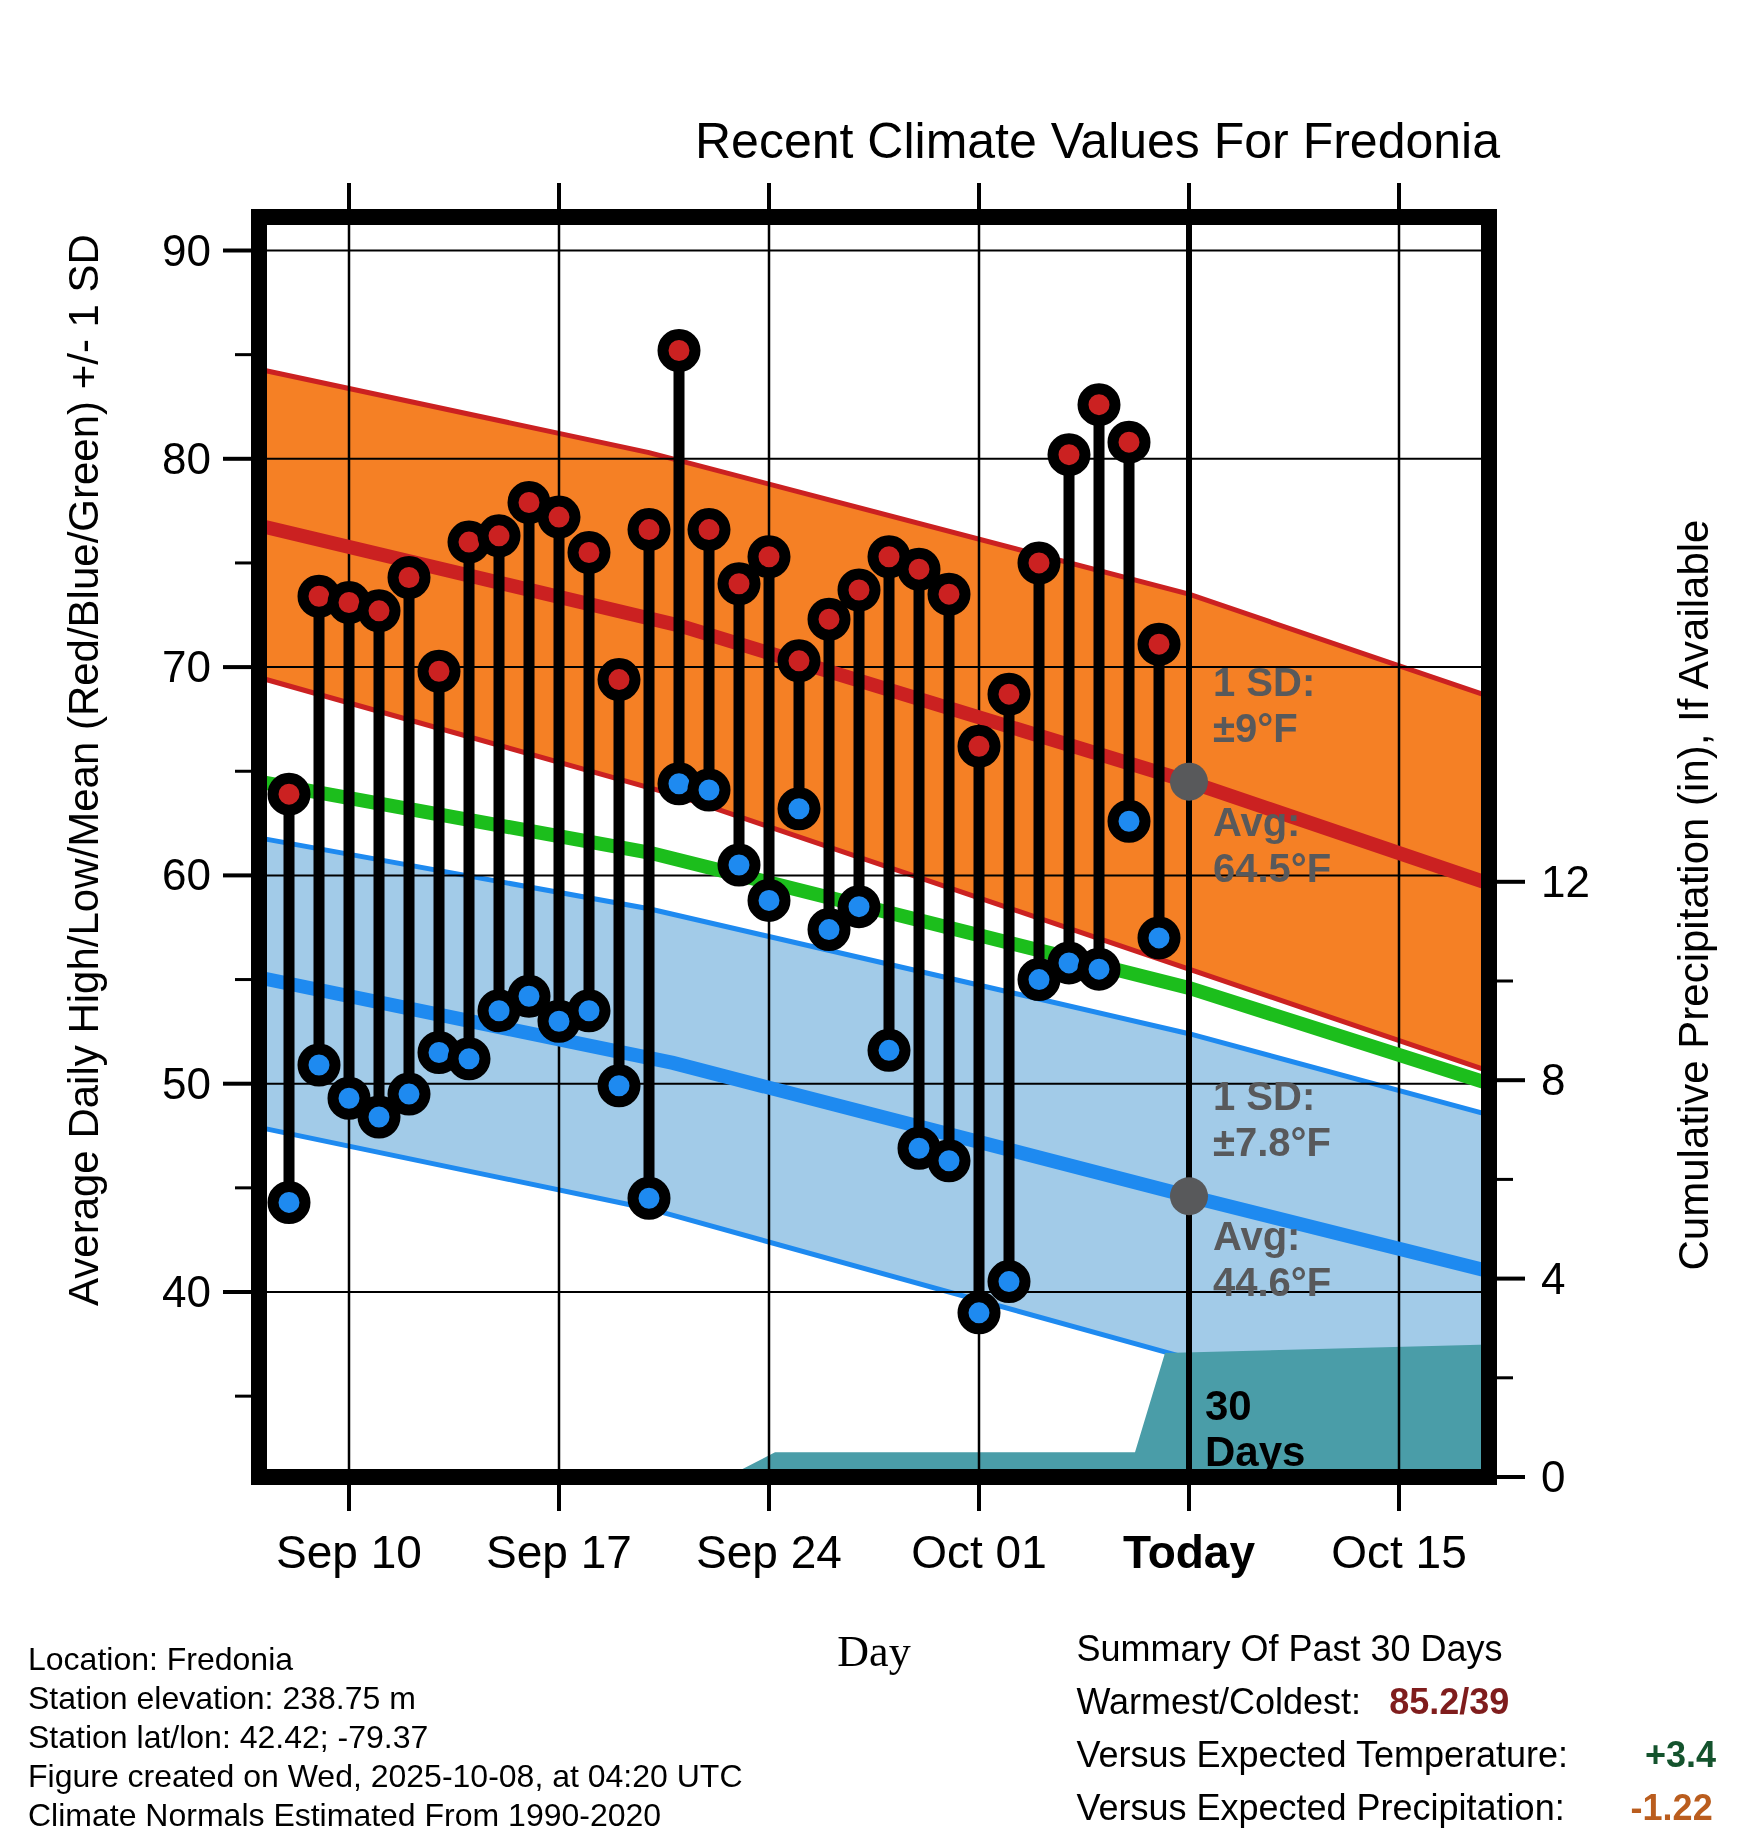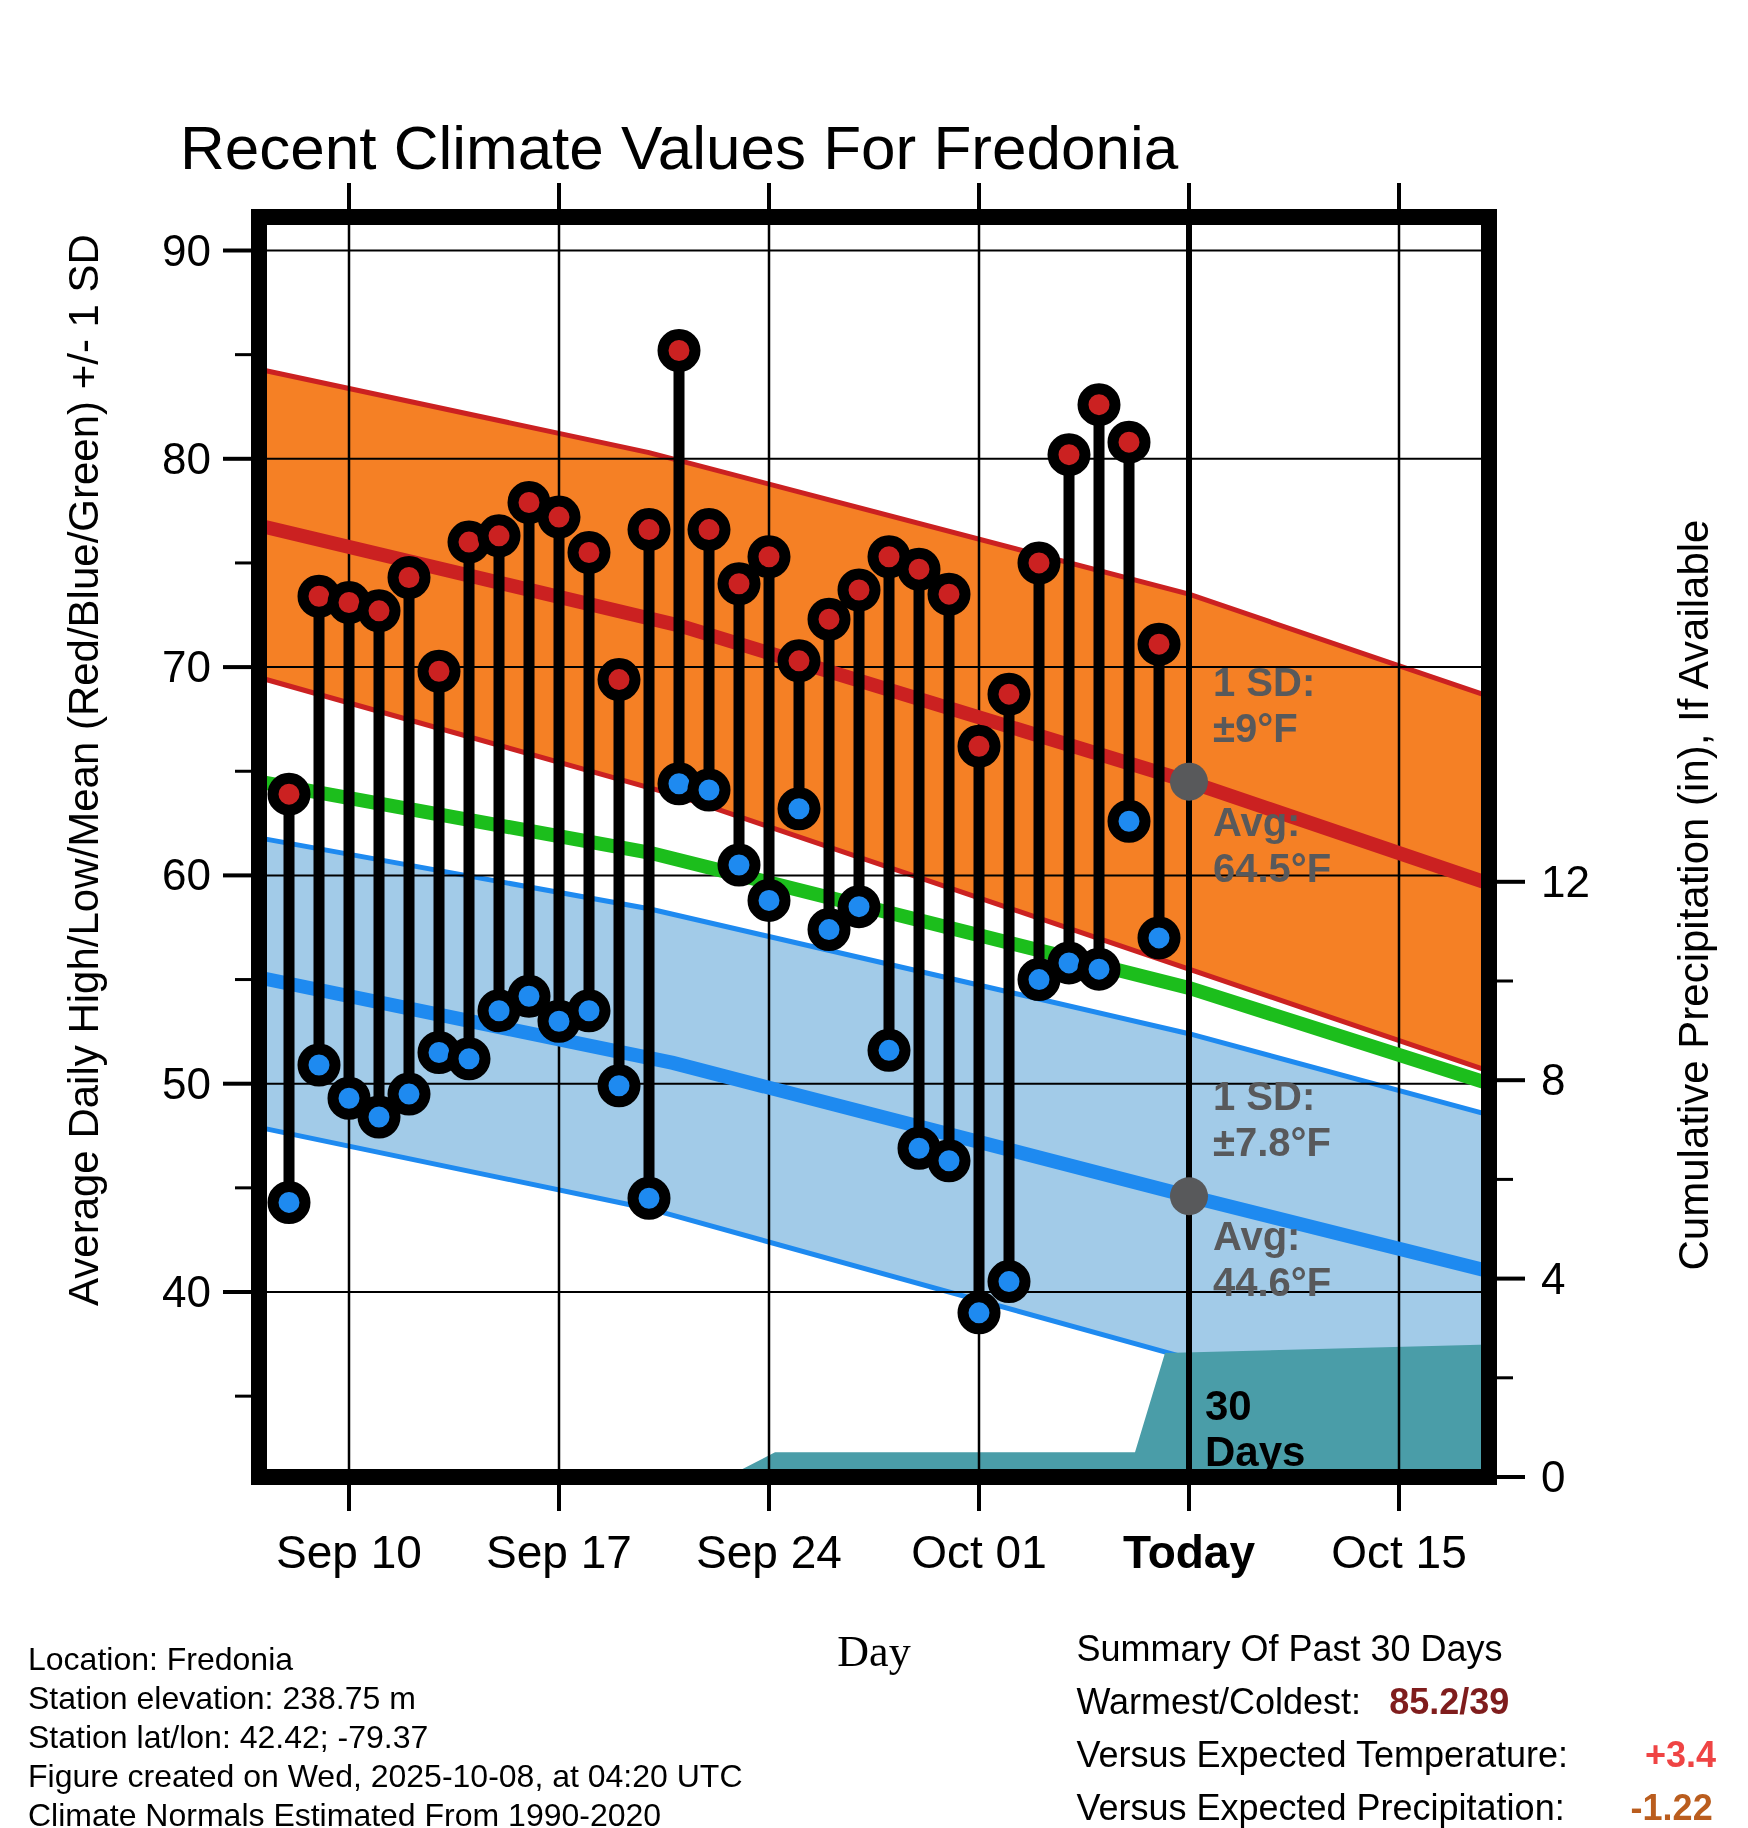--- a/index.html
+++ b/index.html
@@ -1,20 +1,20 @@
 <!DOCTYPE html>
 <html><head>
 <meta charset="utf-8">
 <style>
   html,body{margin:0;padding:0;background:#fff;}
   #canvas{position:relative;width:1748px;height:1828px;background:#fff;overflow:hidden;
           font-family:"Liberation Sans", sans-serif;color:#000;}
   #chart-svg{position:absolute;left:0;top:0;}
   .overlay{position:absolute;}
-  #title{left:180px;top:112px;width:1320px;text-align:left;font-size:62px;}
+  #title{left:180px;top:112px;width:1320px;text-align:right;font-size:50px;}
   #ylabel-left{left:84px;top:770px;transform:translate(-50%,-50%) rotate(-90deg);
                white-space:nowrap;font-size:42px;}
   #ylabel-right{left:1694px;top:895px;transform:translate(-50%,-50%) rotate(-90deg);
                 white-space:nowrap;font-size:42px;}
   #xlabel{left:259px;top:1626px;width:1230px;text-align:center;font-size:44px;font-family:Liberation Serif, serif;}
   #info-block{left:28px;top:1624px;font-size:32px;line-height:39px;margin-top:16px;}
   #summary-block{right:32px;top:1622px;font-size:36px;line-height:53px;text-align:right;}
   .sum-row{display:flex;justify-content:flex-start;gap:28px;white-space:nowrap;}
   .sum-value{font-weight:bold;min-width:120px;text-align:right;}
 </style>
@@ -305,20 +305,20 @@
   <div class="overlay" id="summary-block">
     <div class="sum-row">
       <span>Summary Of Past 30 Days</span>
     </div>
     <div class="sum-row">
       <span>Warmest/Coldest:</span>
       <span class="sum-value" style="color: #7f1d1d;">85.2/39</span>
     </div>
     <div class="sum-row">
       <span>Versus Expected Temperature:</span>
-      <span class="sum-value" style="color: #ef4444;">+3.4</span>
+      <span class="sum-value" style="color: #14532d;">+3.4</span>
     </div>
     <div class="sum-row">
       <span>Versus Expected Precipitation:</span>
       <span class="sum-value" style="color: rgb(186, 93, 30);">-1.22</span>
     </div>
   </div>
 </div>
 
 </body></html>

